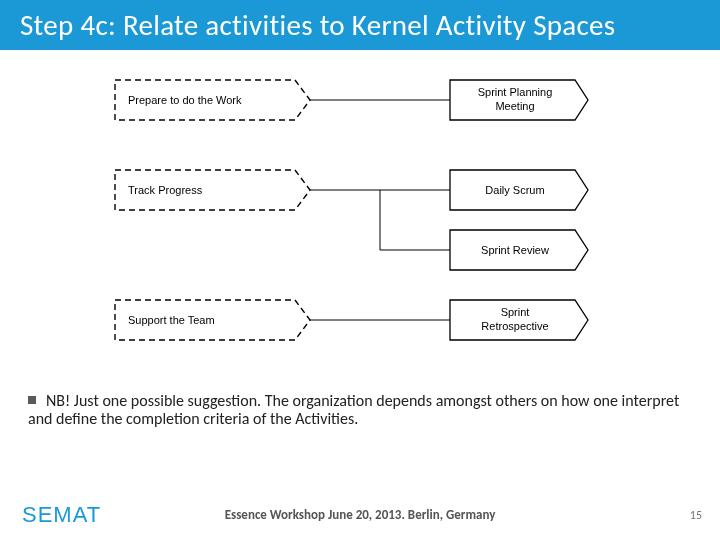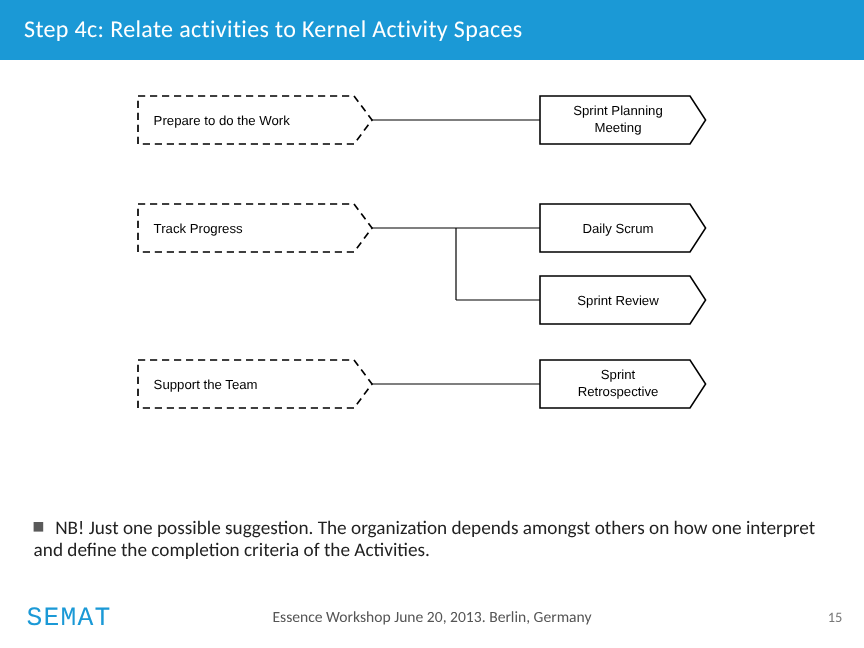--- a/index.html
+++ b/index.html
@@ -14,72 +14,71 @@
   .title-bar {
     background: #1b99d6;
     height: 50px;
     display: flex;
     align-items: center;
     padding-left: 20px;
   }
   .title-bar h1 {
     color: #fff;
     font-weight: 300;
-    font-size: 20px;
+    font-size: 29px;
     letter-spacing: 0.3px;
     text-align: right;
   }
   .diagram {
     position: absolute;
     top: 70px;
     left: 110px;
     width: 500px;
     height: 300px;
     text-align: right;
   }
   .bullet-note {
     position: absolute;
     top: 392px;
     left: 28px;
     right: 28px;
     font-size: 16px;
     line-height: 1.15;
     color: #222;
-    margin-top: 40px;
   }
   .bullet-note .sq {
     display: inline-block;
     width: 8px;
     height: 8px;
     background: #5a5a5a;
     margin-right: 10px;
     vertical-align: 2px;
   }
   .footer-text {
     position: absolute;
     bottom: 18px;
     left: 0;
     width: 100%;
     text-align: center;
     font-size: 13px;
     color: #555;
-    font-weight: 400;
+    font-weight: 700;
   }
   .pagenum {
     position: absolute;
     bottom: 18px;
     right: 18px;
     font-size: 12px;
     color: #777;
   }
   .logo {
     position: absolute;
     bottom: 12px;
     left: 22px;
-    font-family: Liberation Mono, monospace;
+    font-family: Liberation Sans, sans-serif;
     font-weight: 300;
     color: #1b99d6;
     font-size: 22px;
     letter-spacing: 1px;
   }
   svg text.box-label {
     font-family: Arial, sans-serif;
     font-size: 11px;
     fill: #000;
   }

